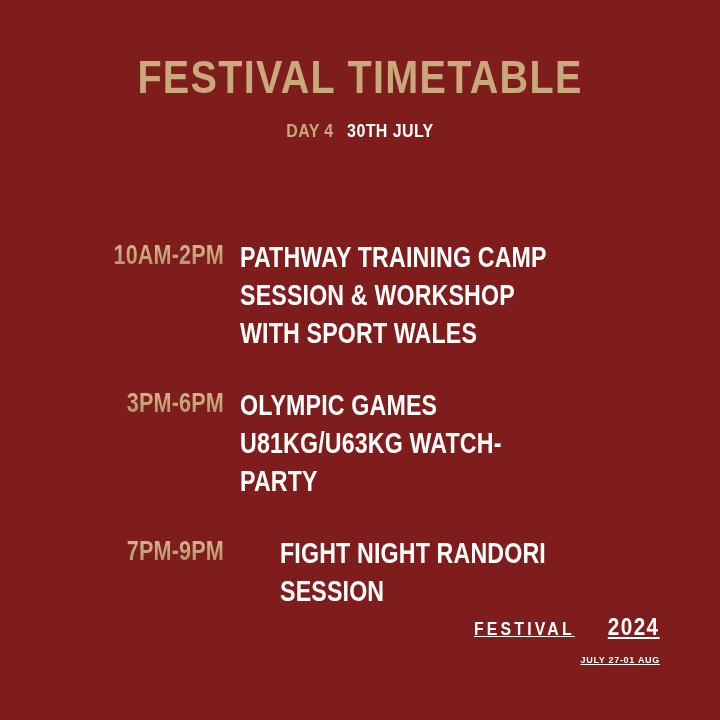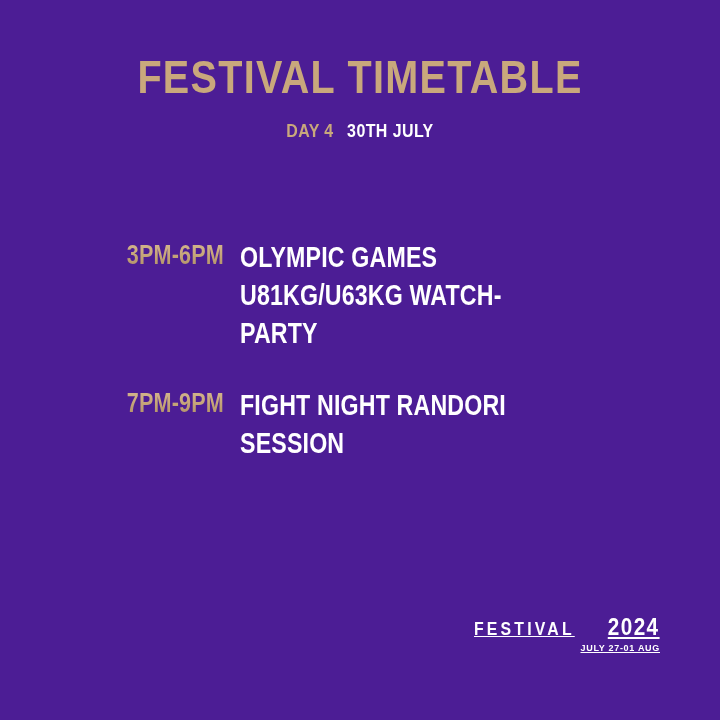--- a/index.html
+++ b/index.html
@@ -15,21 +15,21 @@
   body {
     font-family:"Liberation Sans", sans-serif;
     color:#ffffff;
     position:relative;
   }
 
   .poster {
     position:relative;
     width:720px;
     height:720px;
-    background:#4c1d95;
+    background:#7f1d1d;
   }
 
   
   .header {
     position:absolute;
     top:52px;
     left:0;
     width:720px;
     text-align:center;
   }
@@ -65,21 +65,21 @@
     top:238px;
     left:0;
     width:720px;
   }
 
   .row {
     display:flex;
     align-items:flex-start;
     margin-bottom:34px;
   }
-  .row:last-child { margin-bottom:15px; }
+  .row:last-child { margin-bottom:15px;gap:40px; }
 
   .time {
     width:224px;
     flex:0 0 224px;
     text-align:right;
     padding-right:0;
     font-size:27px;
     line-height:34px;
     font-weight:700;
     letter-spacing:0.2px;
@@ -189,21 +189,21 @@
     line-height:22px;
     font-weight:700;
     letter-spacing:1.6px;
     color:#ffffff;
     transform:scaleX(0.9);
     transform-origin:right center;
     white-space:nowrap;
   }
 
   .dates {
-    margin-top:3px;
+    margin-top:15px;
     text-align:right;
     width:186px;
     font-size:9px;
     line-height:11px;
     font-weight:700;
     letter-spacing:0.7px;
     color:#ffffff;
     white-space:nowrap;
   }
 </style>
@@ -214,20 +214,24 @@
 
   <div class="header">
     <div class="title">FESTIVAL TIMETABLE</div>
     <div class="subtitle">
       <span class="day">DAY 4</span><span class="sep"></span><span class="date">30TH JULY</span>
     </div>
   </div>
 
   <div class="schedule">
 
+    <div class="row">
+      <div class="time">10AM-2PM</div>
+      <div class="event">PATHWAY TRAINING CAMP SESSION &amp; WORKSHOP WITH SPORT WALES</div>
+    </div>
 
     <div class="row">
       <div class="time">3PM-6PM</div>
       <div class="event">OLYMPIC GAMES U81KG/U63KG WATCH-PARTY</div>
     </div>
 
     <div class="row">
       <div class="time">7PM-9PM</div>
       <div class="event">FIGHT NIGHT RANDORI SESSION</div>
     </div>

